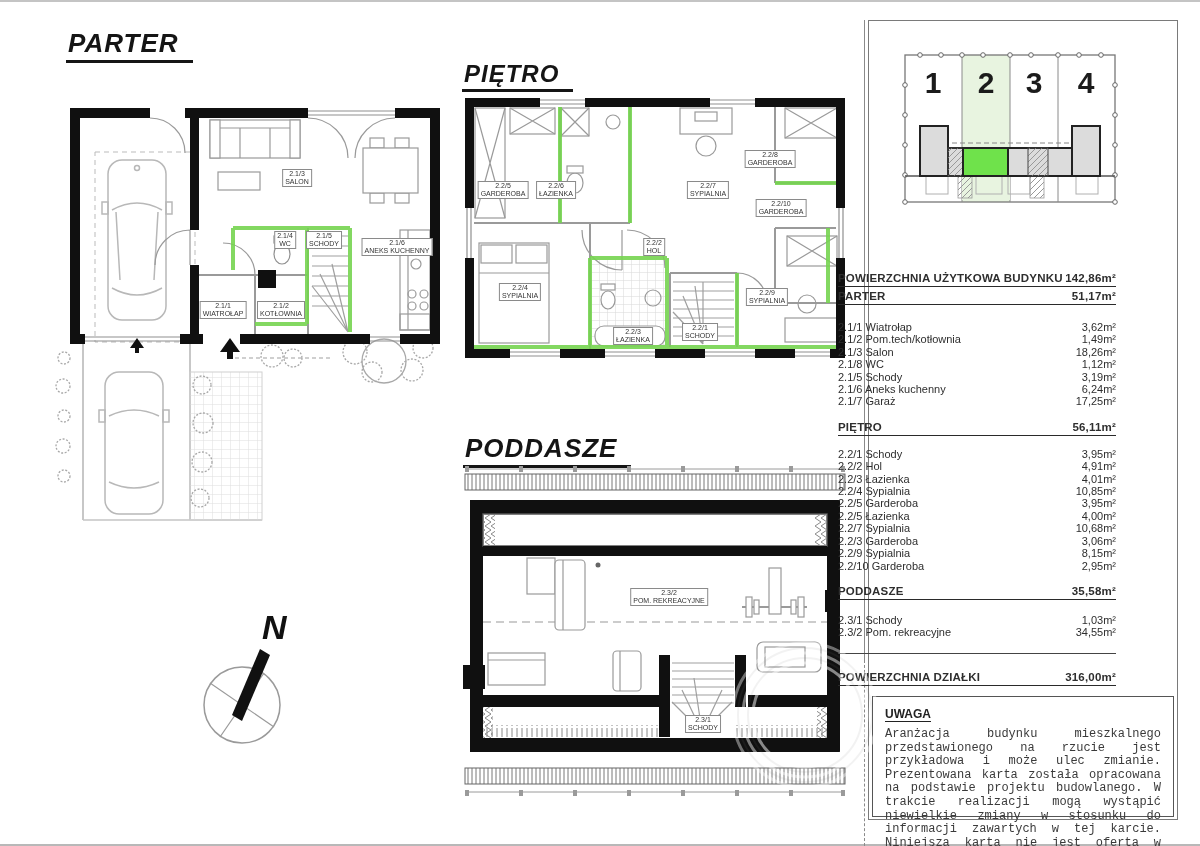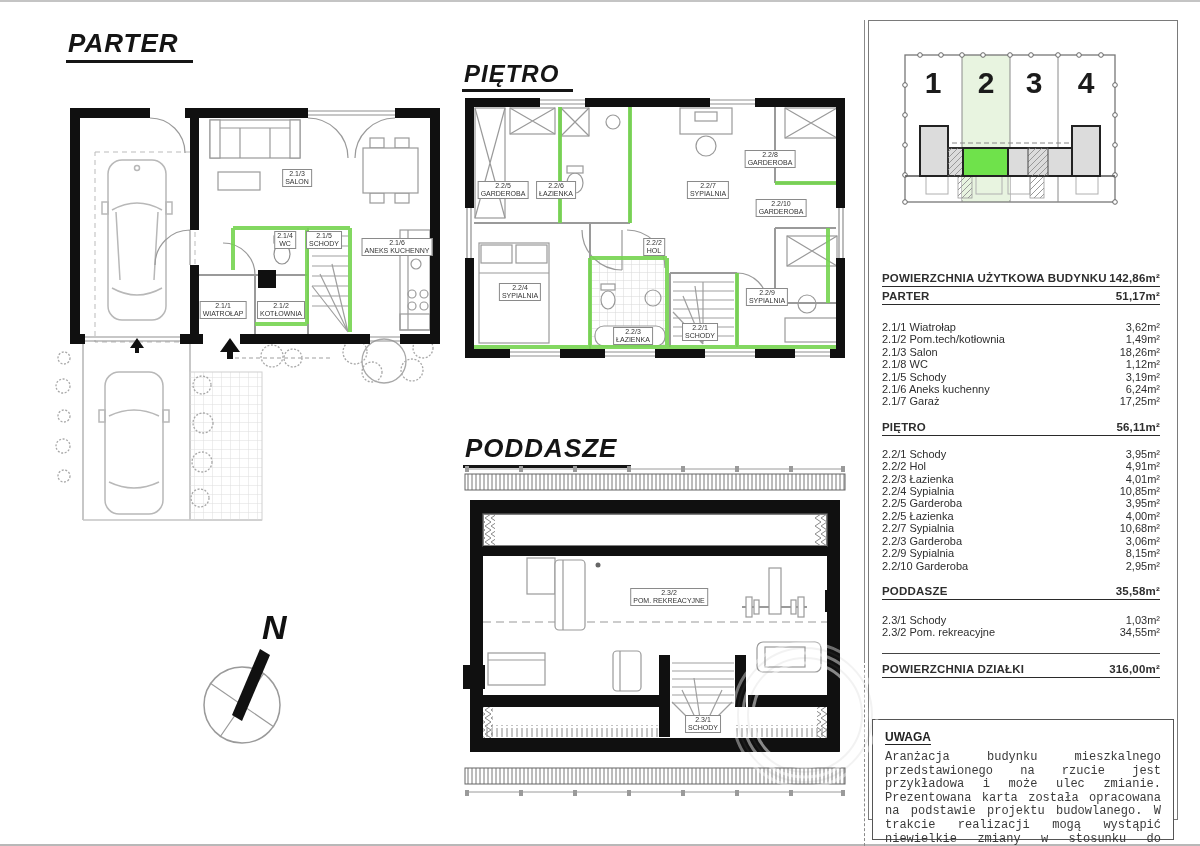--- a/index.html
+++ b/index.html
@@ -9,28 +9,28 @@
   .plan-title{position:absolute;font-style:italic;font-weight:bold;color:#151515;
               border-bottom:3px solid #151515;padding:0 14px 1px 2px;letter-spacing:1px;}
   .rlabel{position:absolute;transform:translate(-50%,-50%);background:#fff;border:0.8px solid #8a8a8a;
           padding:0 2px;font-size:7px;line-height:8px;text-align:center;color:#333;white-space:nowrap;z-index:5;}
   .psvg{position:absolute;}
   
   #panel-box{position:absolute;left:868px;top:20px;width:308px;height:798px;border:1px solid #7a7a7a;background:#fff;}
   #divider-solid{position:absolute;left:864px;top:20px;width:0;height:640px;border-left:1px solid #8a8a8a;}
   #divider-dashed{position:absolute;left:864px;top:660px;width:0;height:186px;border-left:1px dashed #8a8a8a;}
   .unit-num{position:absolute;transform:translate(-50%,-50%);font-size:30px;font-weight:bold;color:#1b1b1b;z-index:4;}
-  #area-table{position:absolute;left:882px;top:271px;width:278px;font-size:11px;color:#2e2e2e;z-index:4;}
+  #area-table{position:absolute;left:838px;top:271px;width:278px;font-size:11px;color:#2e2e2e;z-index:4;}
   .trow{display:flex;justify-content:space-between;line-height:12.4px;}
   .trow .tl{white-space:nowrap;}
   .trow .tv{white-space:nowrap;}
   .trow.h{font-weight:bold;font-size:11.5px;letter-spacing:.2px;border-bottom:1.6px solid #2a2a2a;
           padding-bottom:1px;line-height:14px;}
   .trow.iu{border-bottom:1.3px solid #444;padding-bottom:14px;}
-  #note-box{position:absolute;left:872px;top:719px;width:276px;height:112px;border:1.2px solid #555;
+  #note-box{position:absolute;left:872px;top:696px;width:276px;height:112px;border:1.2px solid #555;
             background:#fff;padding:7px 12px 0 12px;z-index:4;}
   #note-title{display:inline-block;font-size:12px;font-weight:bold;border-bottom:1.6px solid #222;
               margin-bottom:6px;color:#222;}
   #note-body{font-size:12px;line-height:13.6px;text-align:justify;color:#3a3a3a;font-family:Liberation Mono, monospace;}
   #watermark{position:absolute;left:710px;top:595px;z-index:6;pointer-events:none;}
   .compass-n{position:absolute;font-size:34px;font-weight:bold;font-style:italic;color:#111;z-index:4;}
 </style>
 </head>
 <body>
 
@@ -624,21 +624,21 @@
         <span class="tv">35,58m²</span>
       </div>
     <div class="trow" style="margin-top:14px;justify-content:space-between;">
         <span class="tl">2.3/1 Schody</span>
         <span class="tv">1,03m²</span>
       </div>
     <div class="trow iu">
         <span class="tl">2.3/2 Pom. rekreacyjne</span>
         <span class="tv">34,55m²</span>
       </div>
-    <div class="trow h" style="margin-top:8px;">
+    <div class="trow h" style="margin-top:16px;">
         <span class="tl">POWIERZCHNIA DZIAŁKI</span>
         <span class="tv">316,00m²</span>
       </div>
   </div>
 
   <div id="note-box">
     <div id="note-title">UWAGA</div>
     <div id="note-body">Aranżacja budynku mieszkalnego przedstawionego na rzucie jest przykładowa i może ulec zmianie. Prezentowana karta została opracowana na podstawie projektu budowlanego. W trakcie realizacji mogą wystąpić niewielkie zmiany w stosunku do informacji zawartych w tej karcie. Niniejsza karta nie jest ofertą w rozumieniu kodeksu cywilnego</div>
   </div>
 

